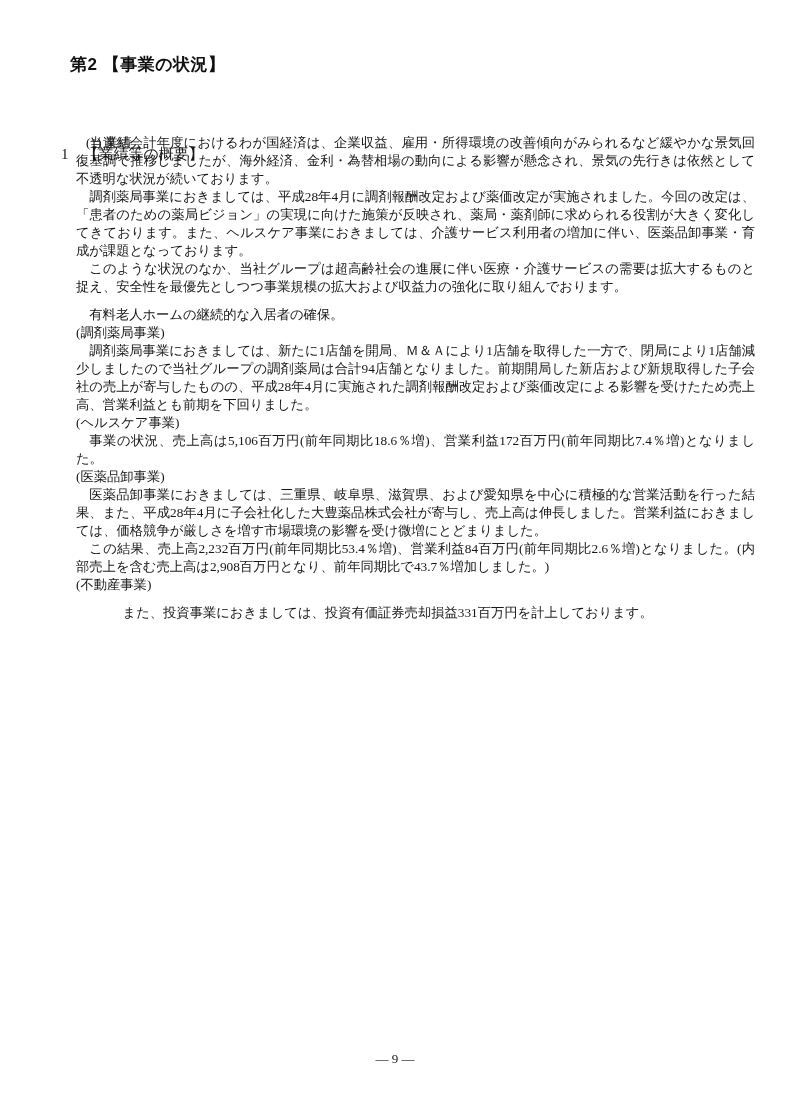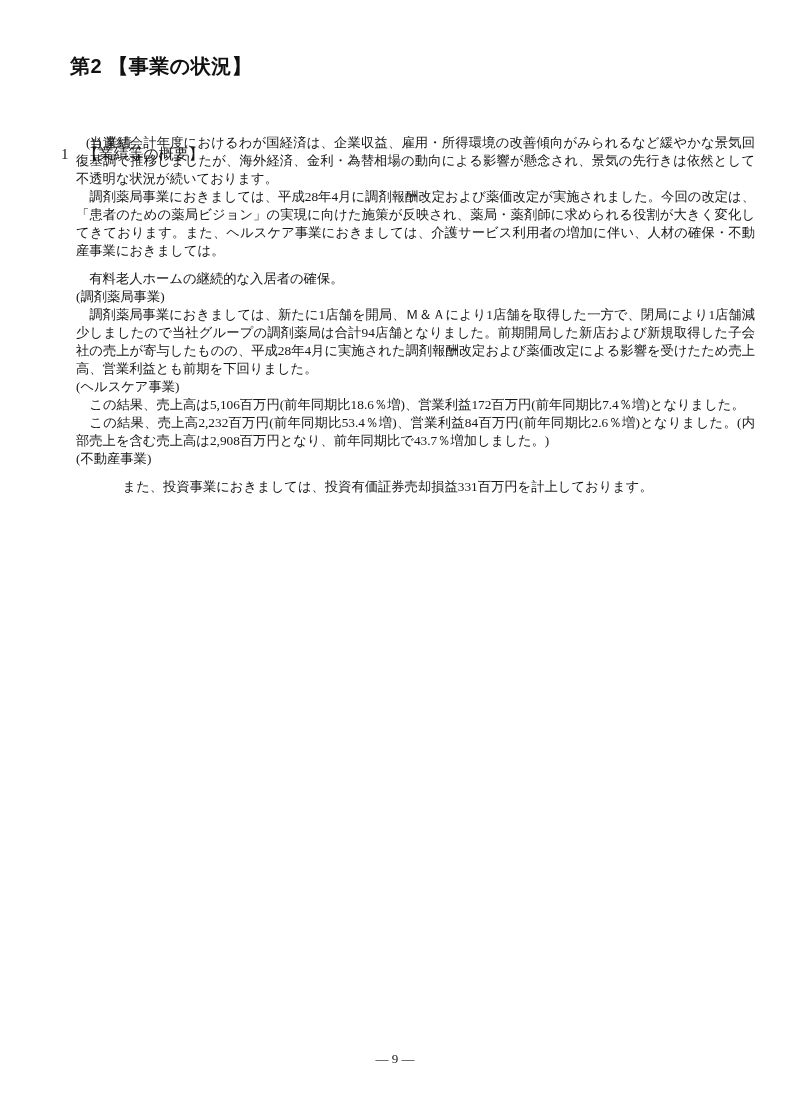--- a/index.html
+++ b/index.html
@@ -8,21 +8,21 @@
     background: #ffffff;
     position: relative;
     font-family: "Liberation Serif", serif;
     color: #161616;
     overflow: hidden;
   }
   .page { position: absolute; inset: 0; }
   .chapter-title {
     position: absolute; left: 70px; top: 53px;
     font-family: "Liberation Sans", sans-serif;
-    font-weight: 700; font-size: 20px; letter-spacing: 0.5px;
+    font-weight: 700; font-size: 17px; letter-spacing: 0.5px;
     color: #111;
   }
   .section-title {
     position: absolute; left: 61px; top: 97px;
     font-size: 15px; font-weight: 400; color: #161616; margin-top: 48px;
   }
   .subsection-title {
     position: absolute; left: 86px; top: 134px;
     font-size: 13.3px; font-weight: 400; color: #161616;
   }
@@ -46,32 +46,35 @@
 <div class="page">
 
   <div class="chapter-title">第2 【事業の状況】</div>
 
   <div class="section-title">1　【業績等の概要】</div>
 
   <div class="subsection-title">(1) 業績</div>
 
   <div class="doc-body">
     <p>当連結会計年度におけるわが国経済は、企業収益、雇用・所得環境の改善傾向がみられるなど緩やかな景気回復基調で推移しましたが、海外経済、金利・為替相場の動向による影響が懸念され、景気の先行きは依然として不透明な状況が続いております。</p>
-    <p>調剤薬局事業におきましては、平成28年4月に調剤報酬改定および薬価改定が実施されました。今回の改定は、「患者のための薬局ビジョン」の実現に向けた施策が反映され、薬局・薬剤師に求められる役割が大きく変化してきております。また、ヘルスケア事業におきましては、介護サービス利用者の増加に伴い、人材の確保・不動産事業におきましては。</p>
+    <p>調剤薬局事業におきましては、平成28年4月に調剤報酬改定および薬価改定が実施されました。今回の改定は、「患者のための薬局ビジョン」の実現に向けた施策が反映され、薬局・薬剤師に求められる役割が大きく変化してきております。また、ヘルスケア事業におきましては、介護サービス利用者の増加に伴い、医薬品卸事業・育成が課題となっております。</p>
+    <p>このような状況のなか、当社グループは超高齢社会の進展に伴い医療・介護サービスの需要は拡大するものと捉え、安全性を最優先としつつ事業規模の拡大および収益力の強化に取り組んでおります。</p>
 
     <div class="gap"></div>
 
     <p>有料老人ホームの継続的な入居者の確保。</p>
 
     <p class="seg-label">(調剤薬局事業)</p>
     <p>調剤薬局事業におきましては、新たに1店舗を開局、Ｍ＆Ａにより1店舗を取得した一方で、閉局により1店舗減少しましたので当社グループの調剤薬局は合計94店舗となりました。前期開局した新店および新規取得した子会社の売上が寄与したものの、平成28年4月に実施された調剤報酬改定および薬価改定による影響を受けたため売上高、営業利益とも前期を下回りました。</p>
 
     <p class="seg-label">(ヘルスケア事業)</p>
-    <p>この結果、売上高は5,106百万円(前年同期比18.6％増)、営業利益172百万円(前年同期比7.4％増)となりました。</p>
+    <p>事業の状況、売上高は5,106百万円(前年同期比18.6％増)、営業利益172百万円(前年同期比7.4％増)となりました。</p>
 
+    <p class="seg-label">(医薬品卸事業)</p>
+    <p>医薬品卸事業におきましては、三重県、岐阜県、滋賀県、および愛知県を中心に積極的な営業活動を行った結果、また、平成28年4月に子会社化した大豊薬品株式会社が寄与し、売上高は伸長しました。営業利益におきましては、価格競争が厳しさを増す市場環境の影響を受け微増にとどまりました。</p>
     <p>この結果、売上高2,232百万円(前年同期比53.4％増)、営業利益84百万円(前年同期比2.6％増)となりました。(内部売上を含む売上高は2,908百万円となり、前年同期比で43.7％増加しました。)</p>
 
     <p class="seg-label">(不動産事業)</p>
 
     <div class="gap"></div>
 
     <p class="note">また、投資事業におきましては、投資有価証券売却損益331百万円を計上しております。</p>
   </div>
 
   <div class="page-number">― 9 ―</div>

